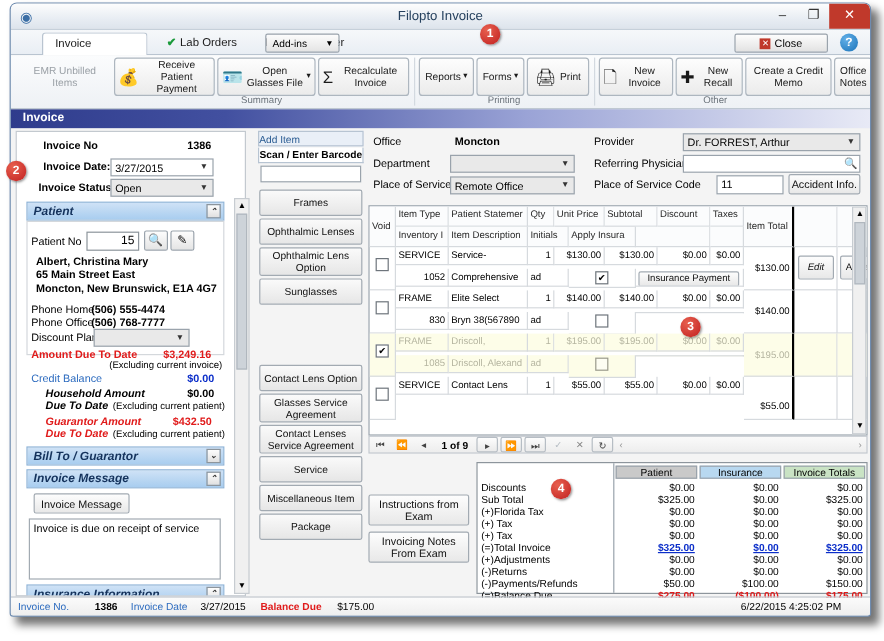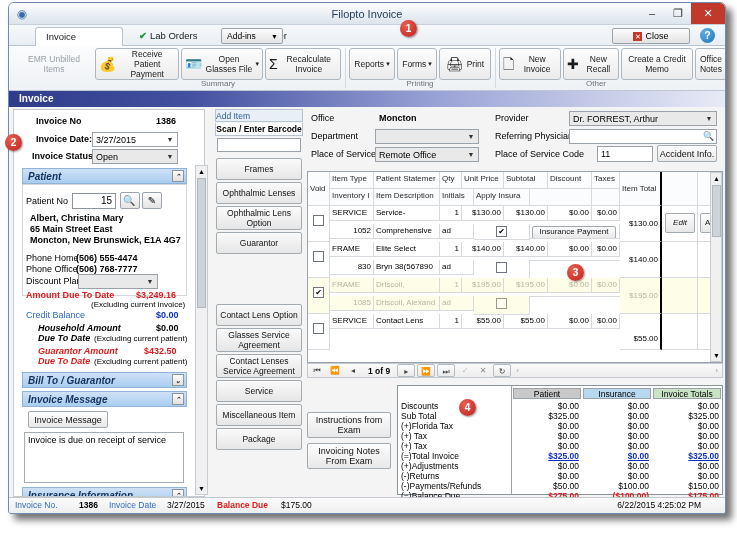--- a/index.html
+++ b/index.html
@@ -456,21 +456,21 @@
         <div class="itembtn" style="top:49px;height:22px;">
             <span>Frames</span>
           </div>
         <div class="itembtn" style="top:73px;height:22px;">
             <span>Ophthalmic Lenses</span>
           </div>
         <div class="itembtn" style="top:97px;height:24px;">
             <span>Ophthalmic Lens Option</span>
           </div>
         <div class="itembtn" style="top:123px;height:22px;">
-            <span>Guarantor</span>
+            <span>Sunglasses</span>
           </div>
         <div class="itembtn" style="top:195px;height:22px;">
             <span>Contact Lens Option</span>
           </div>
         <div class="itembtn" style="top:245px;height:24px;">
             <span>Contact Lenses Service Agreement</span>
           </div>
         <div class="itembtn" style="top:219px;height:24px;">
             <span>Glasses Service Agreement</span>
           </div>

